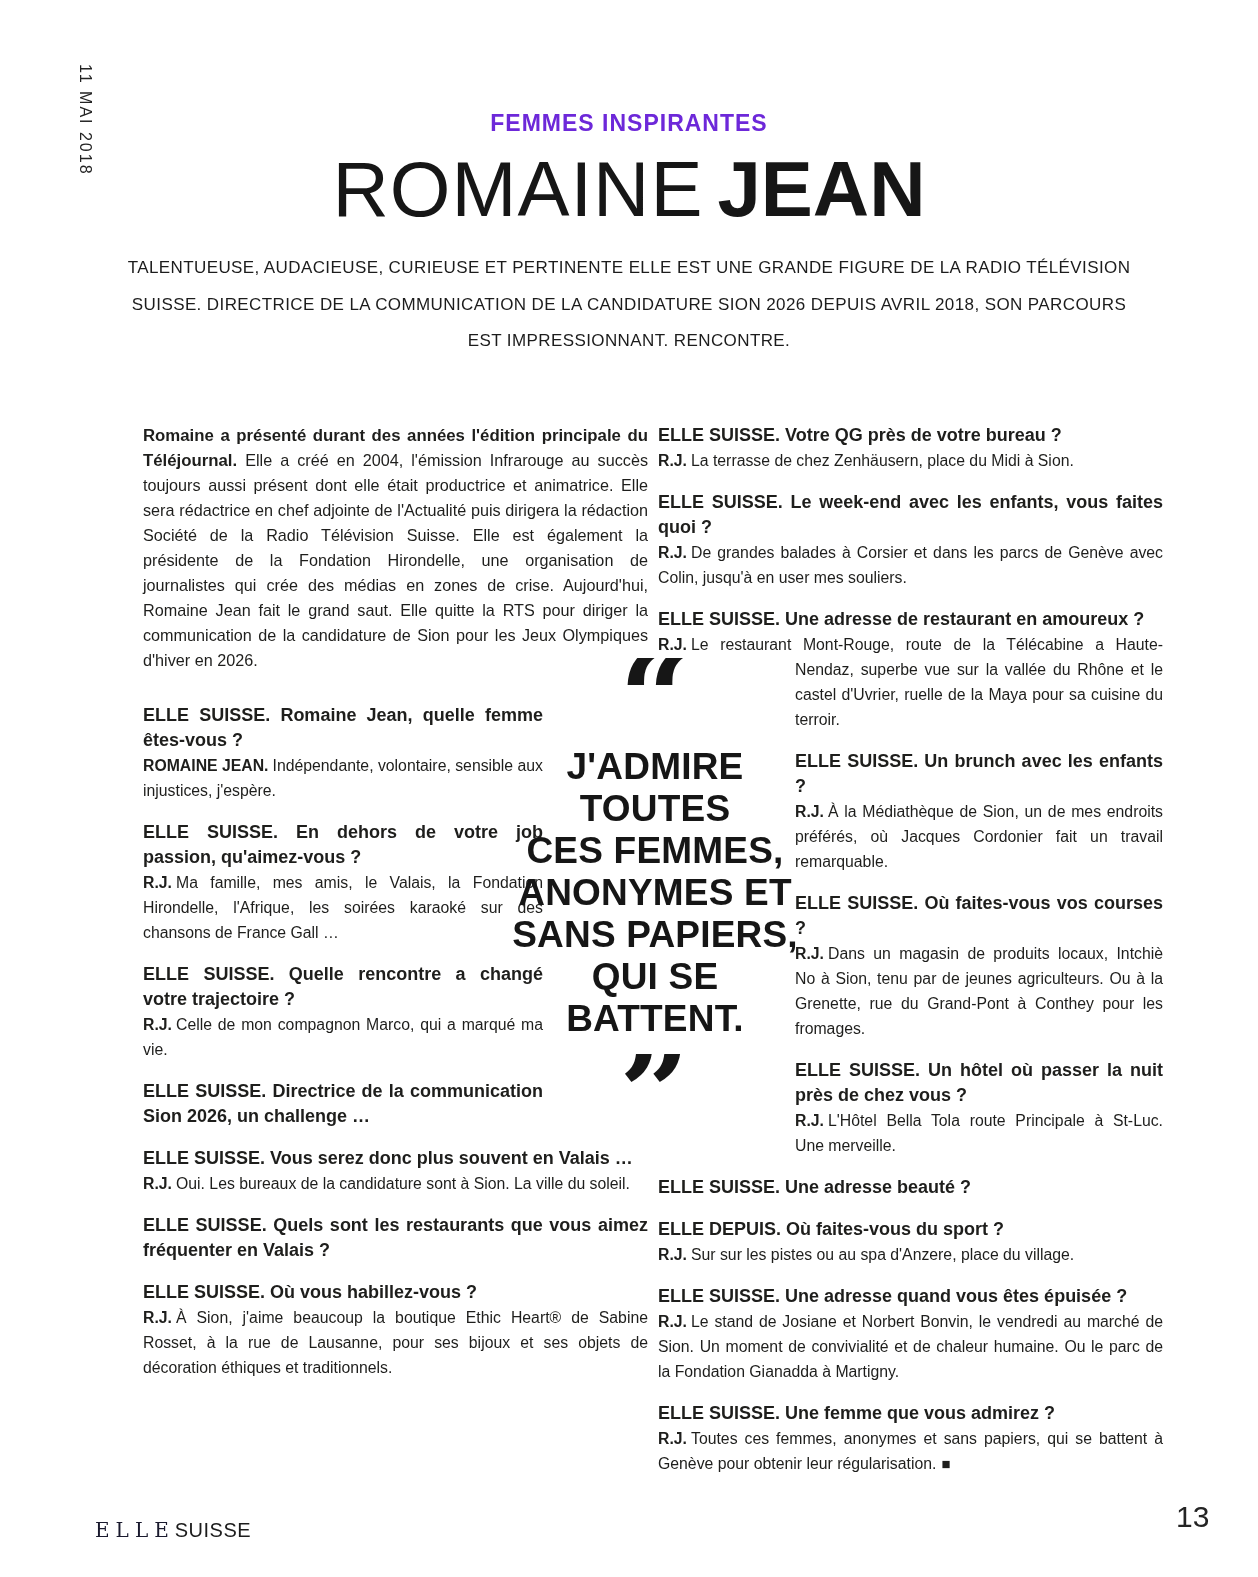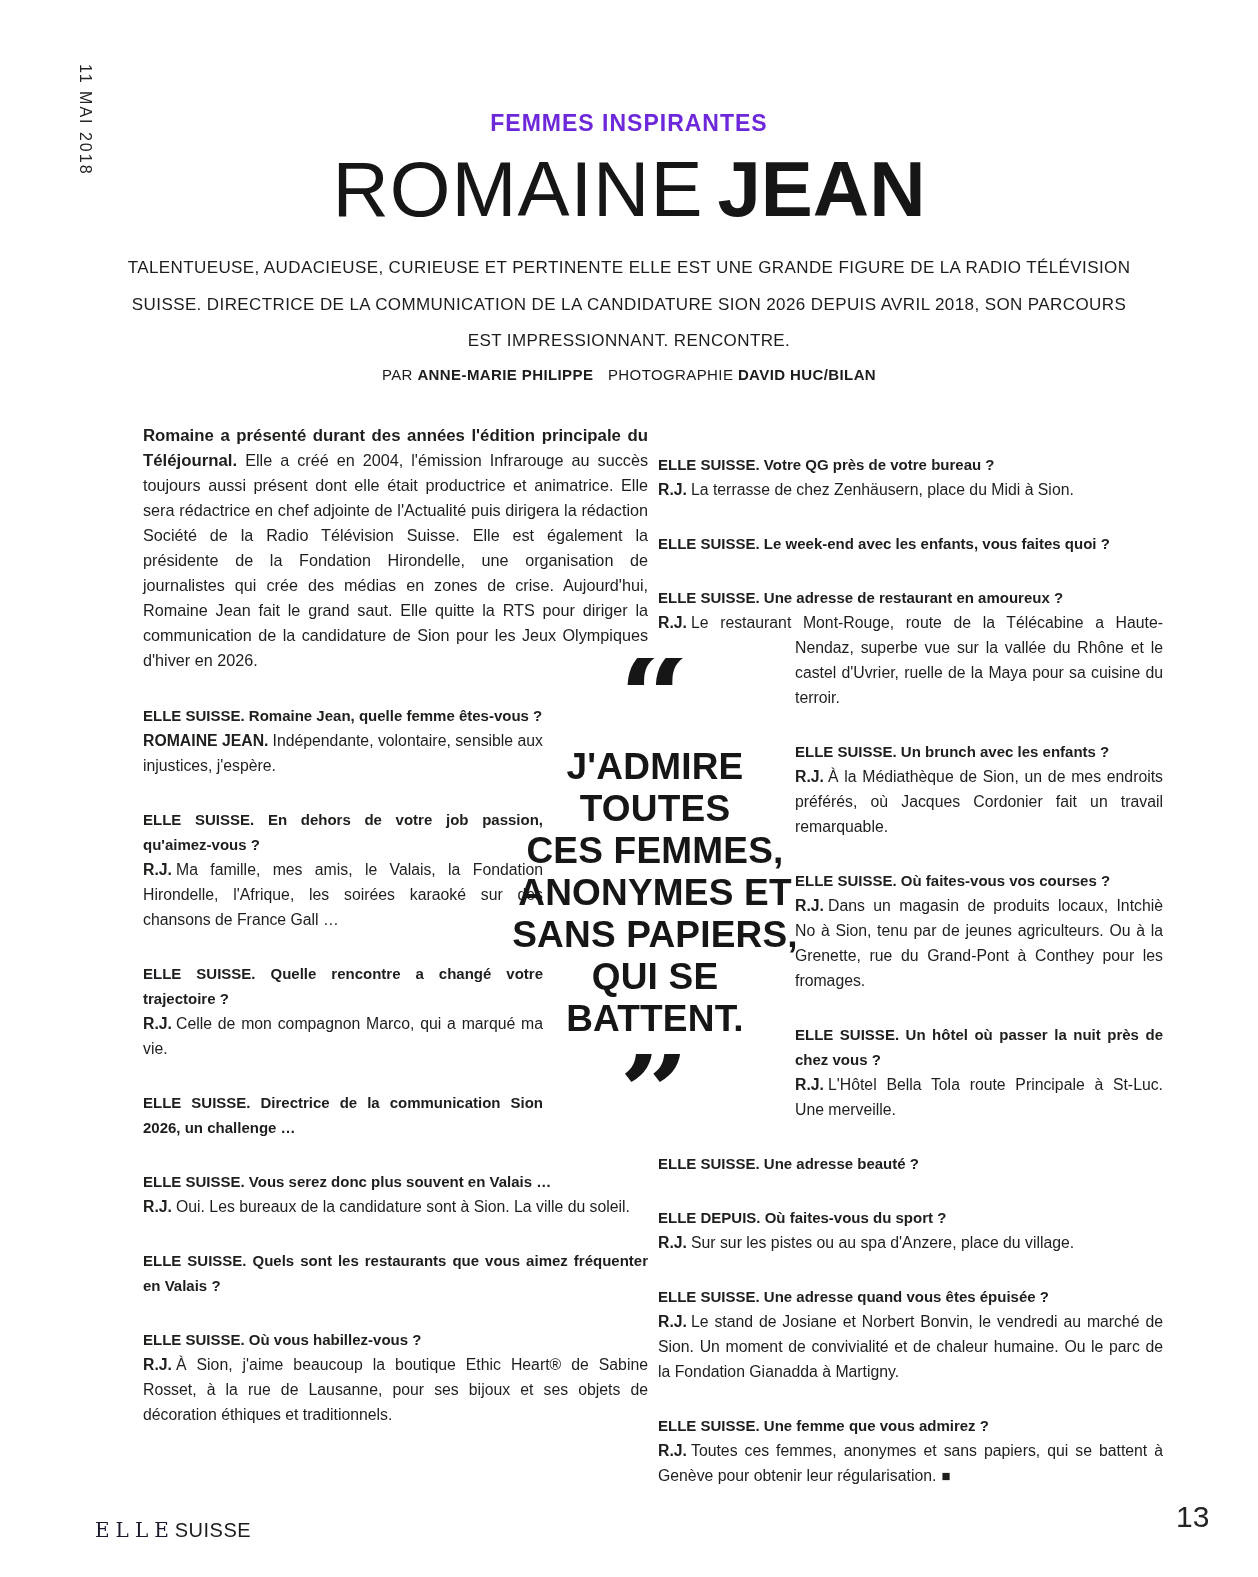--- a/index.html
+++ b/index.html
@@ -39,21 +39,21 @@
   .col{
     position:absolute;top:423px;width:505px;text-align:justify;
     font-size:15.8px;line-height:25px;color:#1e1e1c;
   }
   .col-left{left:143px;}
   .col-right{left:658px;}
   .lead{margin:0 0 30px 0;font-size:16.2px;}
   .lead-bold{font-weight:bold;font-size:16.8px;}
   .qa{margin-top:17px;}
   .col > .qa:first-child{margin-top:0;}
-  .q{font-weight:bold;font-size:15px;text-align:justify;margin-top:29px;}
+  .q{font-weight:bold;font-size:18px;text-align:justify;}
   .ans{text-align:justify;}
   .a-prefix{font-weight:bold;margin-right:4px;}
   .narrow{width:400px;}
   .qnarrow .q{width:400px;}
   .inset{margin-left:137px;width:368px;}
   .hang .ans{margin-left:137px;width:368px;text-indent:-137px;}
   .end-mark{font-size:15px;margin-left:5px;}
   
   .pullquote{position:absolute;left:500px;top:658px;width:310px;text-align:center;color:#161616;}
   .pq-mark{
@@ -75,26 +75,20 @@
 <div class="page">
 
   <div class="date-vertical">11 MAI 2018</div>
 
   <div class="kicker">FEMMES INSPIRANTES</div>
 
   <h1 class="title" style="margin:0"><span class="title-light">ROMAINE</span><span class="title-bold">JEAN</span></h1>
 
   <div class="subtitle">TALENTUEUSE, AUDACIEUSE, CURIEUSE ET PERTINENTE ELLE EST UNE GRANDE FIGURE DE LA RADIO TÉLÉVISION SUISSE. DIRECTRICE DE LA COMMUNICATION DE LA CANDIDATURE SION 2026 DEPUIS AVRIL 2018, SON PARCOURS EST IMPRESSIONNANT. RENCONTRE.</div>
 
-  <div class="byline">
-    <span class="lbl">PAR</span>
-    <span class="who">ANNE-MARIE PHILIPPE</span><span class="gap"></span>
-    <span class="lbl">PHOTOGRAPHIE</span>
-    <span class="who">DAVID HUC/BILAN</span>
-  </div>
 
   <div class="col col-left" id="col-left">
     <p class="lead"><span class="lead-bold">Romaine a présenté durant des années l'édition principale du Téléjournal.</span> <span>Elle a créé en 2004, l'émission Infrarouge au succès toujours aussi présent dont elle était productrice et animatrice. Elle sera rédactrice en chef adjointe de l'Actualité puis dirigera la rédaction Société de la Radio Télévision Suisse. Elle est également la présidente de la Fondation Hirondelle, une organisation de journalistes qui crée des médias en zones de crise. Aujourd'hui, Romaine Jean fait le grand saut. Elle quitte la RTS pour diriger la communication de la candidature de Sion pour les Jeux Olympiques d'hiver en 2026.</span></p>
   <div class="qa narrow">
         <div class="q">ELLE SUISSE. Romaine Jean, quelle femme êtes-vous ?</div>
         <div class="ans"><span class="a-prefix">ROMAINE JEAN.</span><span>Indépendante, volontaire, sensible aux injustices, j'espère.</span></div>
       </div>
       <div class="qa narrow">
         <div class="q">ELLE SUISSE. En dehors de votre job passion, qu'aimez-vous ?</div>
         <div class="ans"><span class="a-prefix">R.J.</span><span>Ma famille, mes amis, le Valais, la Fondation Hirondelle, l'Afrique, les soirées karaoké sur des chansons de France Gall …</span></div>
@@ -131,20 +125,21 @@
     <div class="pq-mark pq-close">”</div>
   </div>
 
   <div class="col col-right" id="col-right">
       <div class="qa">
         <div class="q">ELLE SUISSE. Votre QG près de votre bureau ?</div>
         <div class="ans"><span class="a-prefix">R.J.</span><span>La terrasse de chez Zenhäusern, place du Midi à Sion.</span></div>
       </div>
       <div class="qa">
         <div class="q">ELLE SUISSE. Le week-end avec les enfants, vous faites quoi ?</div>
+        <div class="ans"><span class="a-prefix">R.J.</span><span>De grandes balades à Corsier et dans les parcs de Genève avec Colin, jusqu'à en user mes souliers.</span></div>
       </div>
       <div class="qa hang">
         <div class="q">ELLE SUISSE. Une adresse de restaurant en amoureux ?</div>
         <div class="ans"><span class="a-prefix">R.J.</span><span>Le restaurant Mont-Rouge, route de la Télécabine a Haute-Nendaz, superbe vue sur la vallée du Rhône et le castel d'Uvrier, ruelle de la Maya pour sa cuisine du terroir.</span></div>
       </div>
       <div class="qa inset">
         <div class="q">ELLE SUISSE. Un brunch avec les enfants ?</div>
         <div class="ans"><span class="a-prefix">R.J.</span><span>À la Médiathèque de Sion, un de mes endroits préférés, où Jacques Cordonier fait un travail remarquable.</span></div>
       </div>
       <div class="qa inset">

